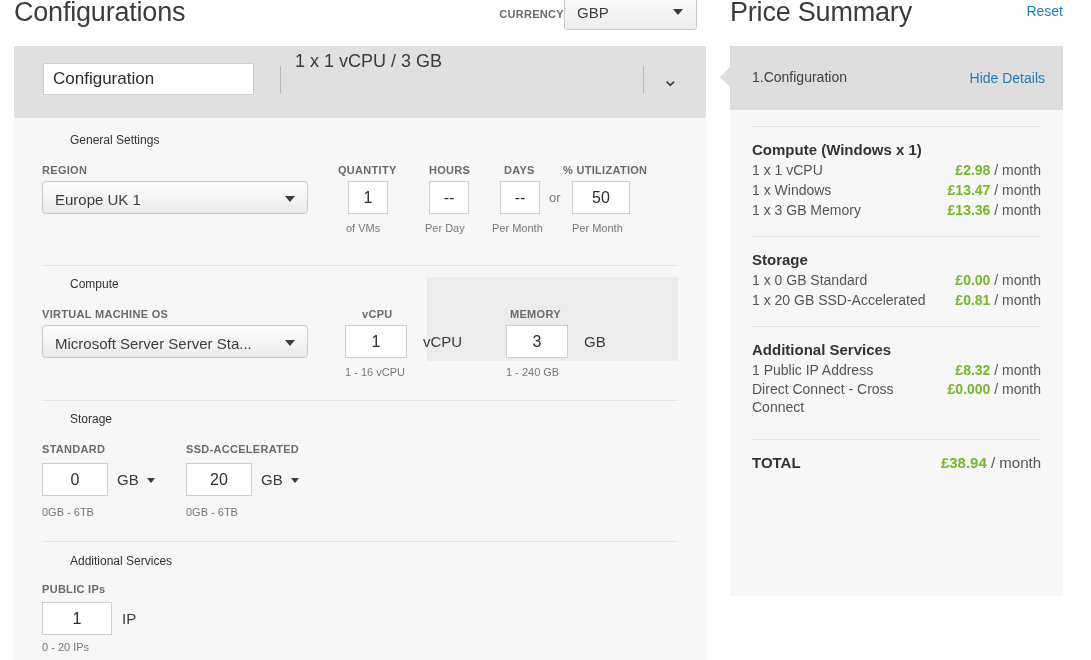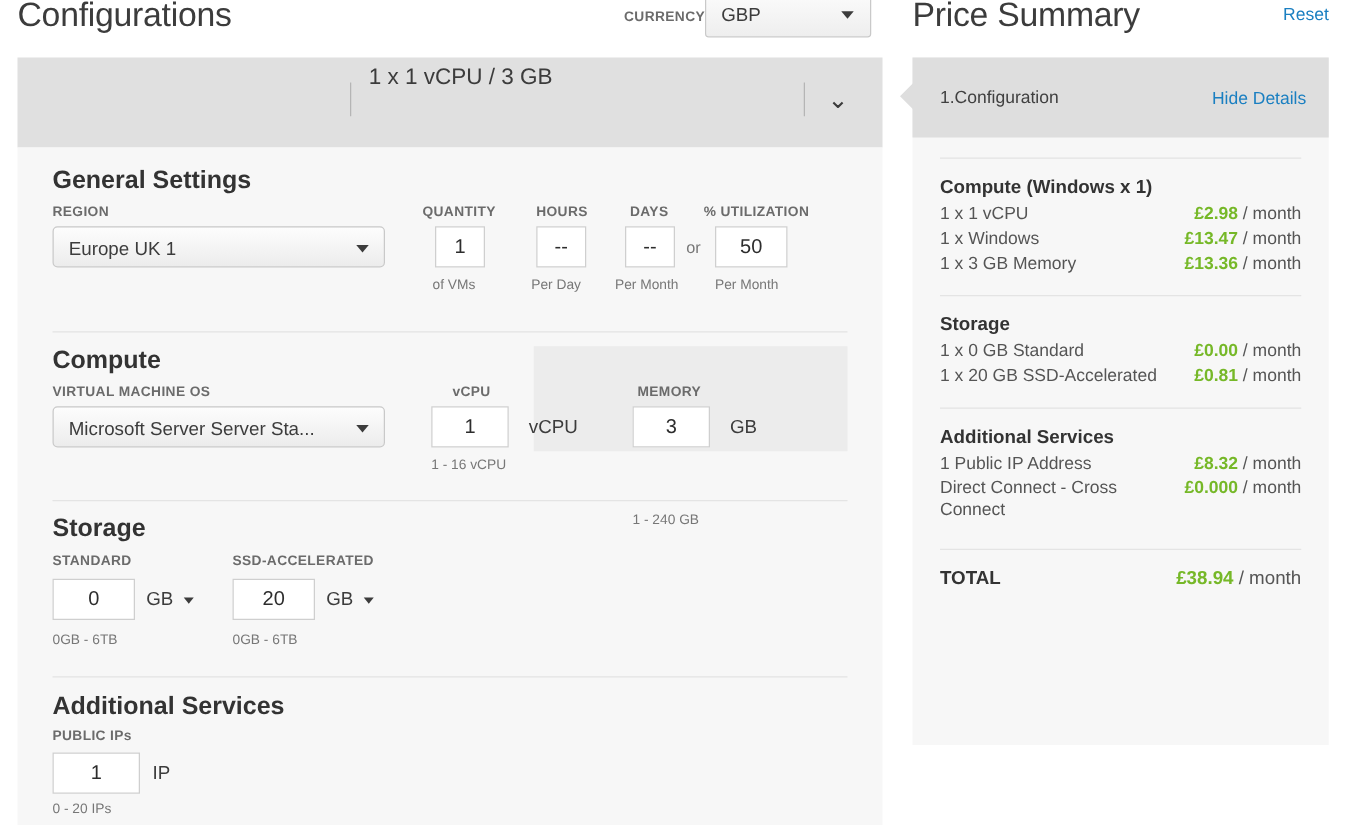--- a/index.html
+++ b/index.html
@@ -63,21 +63,21 @@
     font-family: "DejaVu Sans", sans-serif;
   }
 
   
   .cfg-body {
     position: absolute; left: 14px; top: 118px; width: 692px; height: 542px;
     background: #f7f7f7;
   }
 
   .sec-title {
-    position: absolute; font-size: 20px; font-weight: bold; color: #333333;
+    position: absolute; font-size: 12px; font-weight: normal; color: #333333; margin-left: 28px;
   }
   .hr {
     position: absolute; left: 28px; width: 636px; height: 1px; background: #e4e4e4;
   }
 
   .fld-label {
     position: absolute; font-size: 11px; font-weight: bold;
     color: #6b6b6b; letter-spacing: 0.3px;
   }
   .hint {
@@ -152,20 +152,21 @@
     <div class="cfg-header">
       <div class="cfg-title">Configurations</div>
       <div class="currency-label">CURRENCY</div>
       <div class="currency-select">
         <span class="val">GBP</span>
         <span class="caret-dn"></span>
       </div>
     </div>
 
     <div class="cfg-strip">
+      <input class="cfg-name-input" type="text" value="Configuration" style="">
       <div class="cfg-divider1"></div>
       <div class="cfg-spec">1 x 1 vCPU / 3 GB</div>
       <div class="cfg-divider2"></div>
       <div class="cfg-chevron">⌄</div>
     </div>
 
     <div class="cfg-body">
 
       <div class="sec-title" style="left:28px; top:15px;">General Settings</div>
 
@@ -206,21 +207,21 @@
       </div>
 
       <div class="fld-label" style="left:348px; top:190px;">vCPU</div>
       <input class="numbox" style="left: 331px; top: 207px; width: 62px; height: 33px;" type="text" value="1">
       <div class="unit" style="left:409px; top:215px;">vCPU</div>
       <div class="hint" style="left:331px; top:248px;">1 - 16 vCPU</div>
 
       <div class="fld-label" style="left:496px; top:190px;">MEMORY</div>
       <input class="numbox" style="left: 492px; top: 207px; width: 62px; height: 33px;" type="text" value="3">
       <div class="unit" style="left:570px; top:215px;">GB</div>
-      <div class="hint" style="left:492px; top:248px;margin-top:44px;">1 - 240 GB</div>
+      <div class="hint" style="left:492px; top:248px;">1 - 240 GB</div>
 
       <div class="hr" style="top:282px;"></div>
 
       <div class="sec-title" style="left:28px; top:294px;">Storage</div>
 
       <div class="fld-label" style="left:28px; top:325px;">STANDARD</div>
       <input class="numbox" style="left: 28px; top: 345px; width: 66px; height: 33px;" type="text" value="0">
       <div class="unit" style="left:103px; top:353px;">GB</div>
       <span class="small-caret" style="left:133px; top:360px;"></span>
       <div class="hint" style="left:28px; top:388px;">0GB - 6TB</div>

